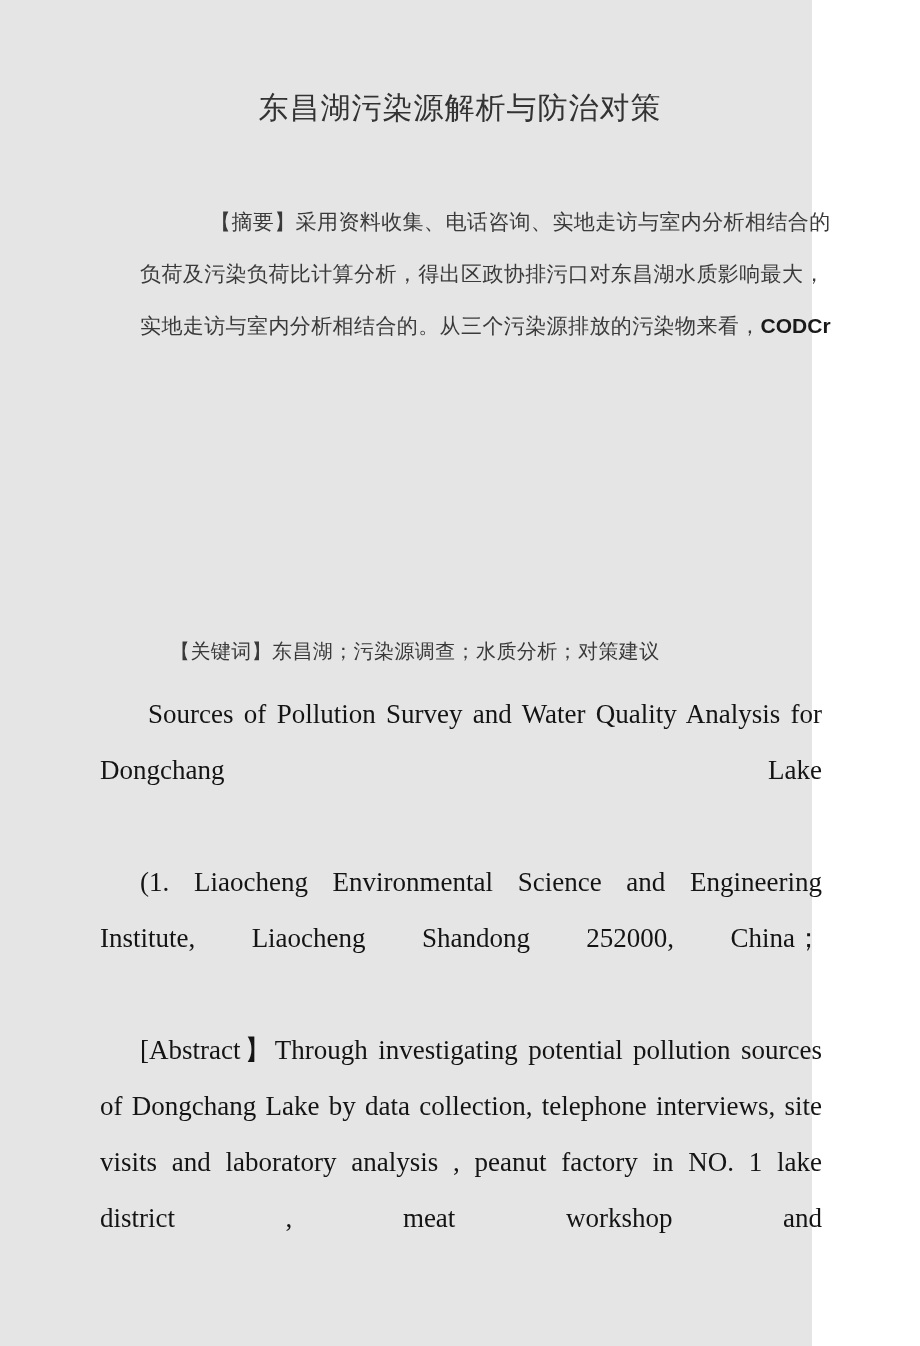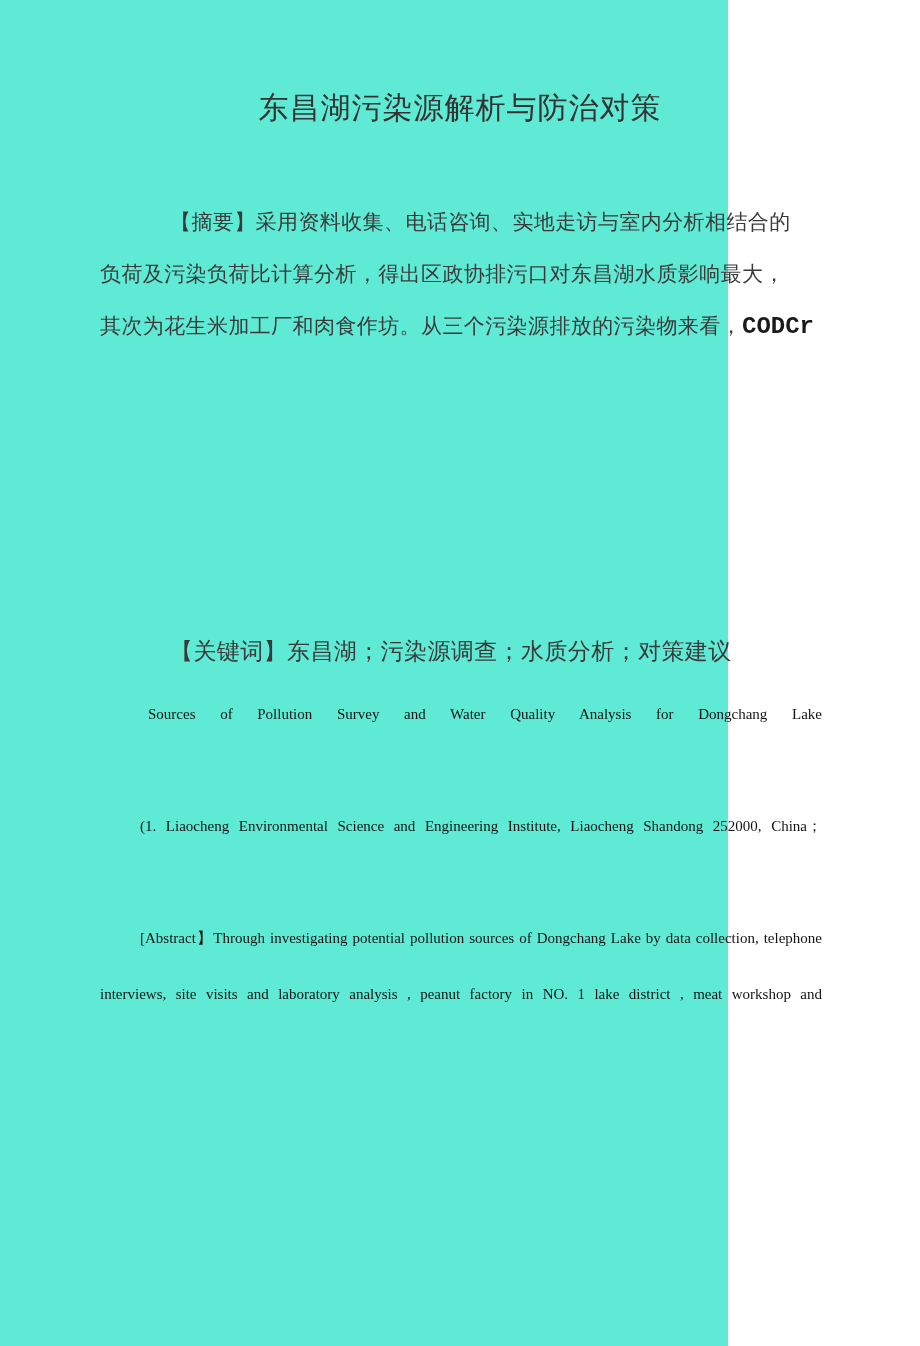--- a/index.html
+++ b/index.html
@@ -14,23 +14,23 @@
     overflow: hidden;
     font-family: "Liberation Serif", "DejaVu Serif", serif;
     color: #1a1a1a;
     -webkit-font-smoothing: antialiased;
   }
 
   .page {
     position: absolute;
     left: 0;
     top: 0;
-    width: 728px;
+    width: 812px;
     height: 1346px;
-    background: #5eead4;
+    background: #e5e5e5;
   }
 
   
   .doc-title {
     position: absolute;
     left: 100px;
     top: 88px;
     width: 720px;
     text-align: center;
     font-family: "DejaVu Sans", "Liberation Sans", sans-serif;
@@ -49,64 +49,65 @@
     width: 722px;
   }
   .cn-line {
     font-family: "DejaVu Sans", "Liberation Sans", sans-serif;
     font-size: 21px;
     line-height: 52px;
     height: 52px;
     color: #3a3a3a;
     letter-spacing: 0.4px;
     white-space: nowrap;
+    margin-left: 40px;
   }
   .cn-line.indent {
     padding-left: 70px;
   }
   .cn-line .sci {
-    font-family: Liberation Mono, monospace;
+    font-family: Liberation Sans, sans-serif;
     font-weight: bold;
-    font-size: 24px;
+    font-size: 21px;
     color: #1a1a1a;
     letter-spacing: 0;
   }
   .cn-line .num {
     font-family: "Liberation Serif", "DejaVu Serif", serif;
     font-weight: bold;
     font-size: 20px;
     color: #2a2a2a;
   }
 
   
   .cn-keywords {
     position: absolute;
     left: 100px;
     top: 628px;
     width: 722px;
     padding-left: 70px;
     box-sizing: border-box;
     font-family: "DejaVu Sans", "Liberation Sans", sans-serif;
-    font-size: 23px;
+    font-size: 20px;
     line-height: 46px;
     color: #3a3a3a;
     letter-spacing: 0.4px;
     white-space: nowrap;
   }
 
   
   .en-block {
     position: absolute;
     left: 100px;
     top: 686px;
     width: 722px;
   }
   .en-para {
     font-family: "Liberation Serif", "DejaVu Serif", serif;
-    font-size: 15px;
+    font-size: 27px;
     line-height: 56px;
     color: #141414;
     text-align: justify;
     text-justify: inter-word;
     margin: 0;
   }
   .en-para.indent-1 {
     text-indent: 48px;
   }
   .en-para.indent-2 {
@@ -133,21 +134,21 @@
       <span>【摘要】采用资料收集、电话咨询、实地走访与室内分析相结合的</span>
     </div>
 
 
 
     <div class="cn-line">
       <span>负荷及污染负荷比计算分析，得出区政协排污口对东昌湖水质影响最大，</span>
     </div>
 
     <div class="cn-line">
-      <span>其次为花生米加工厂和肉食作坊。从三个污染源排放的污染物来看，</span><span class="sci">CODCr</span>
+      <span>实地走访与室内分析相结合的。从三个污染源排放的污染物来看，</span><span class="sci">CODCr</span>
     </div>
 
 
 
   </div>
 
   <div class="cn-keywords">【关键词】东昌湖；污染源调查；水质分析；对策建议</div>
 
   <div class="en-block">
 

